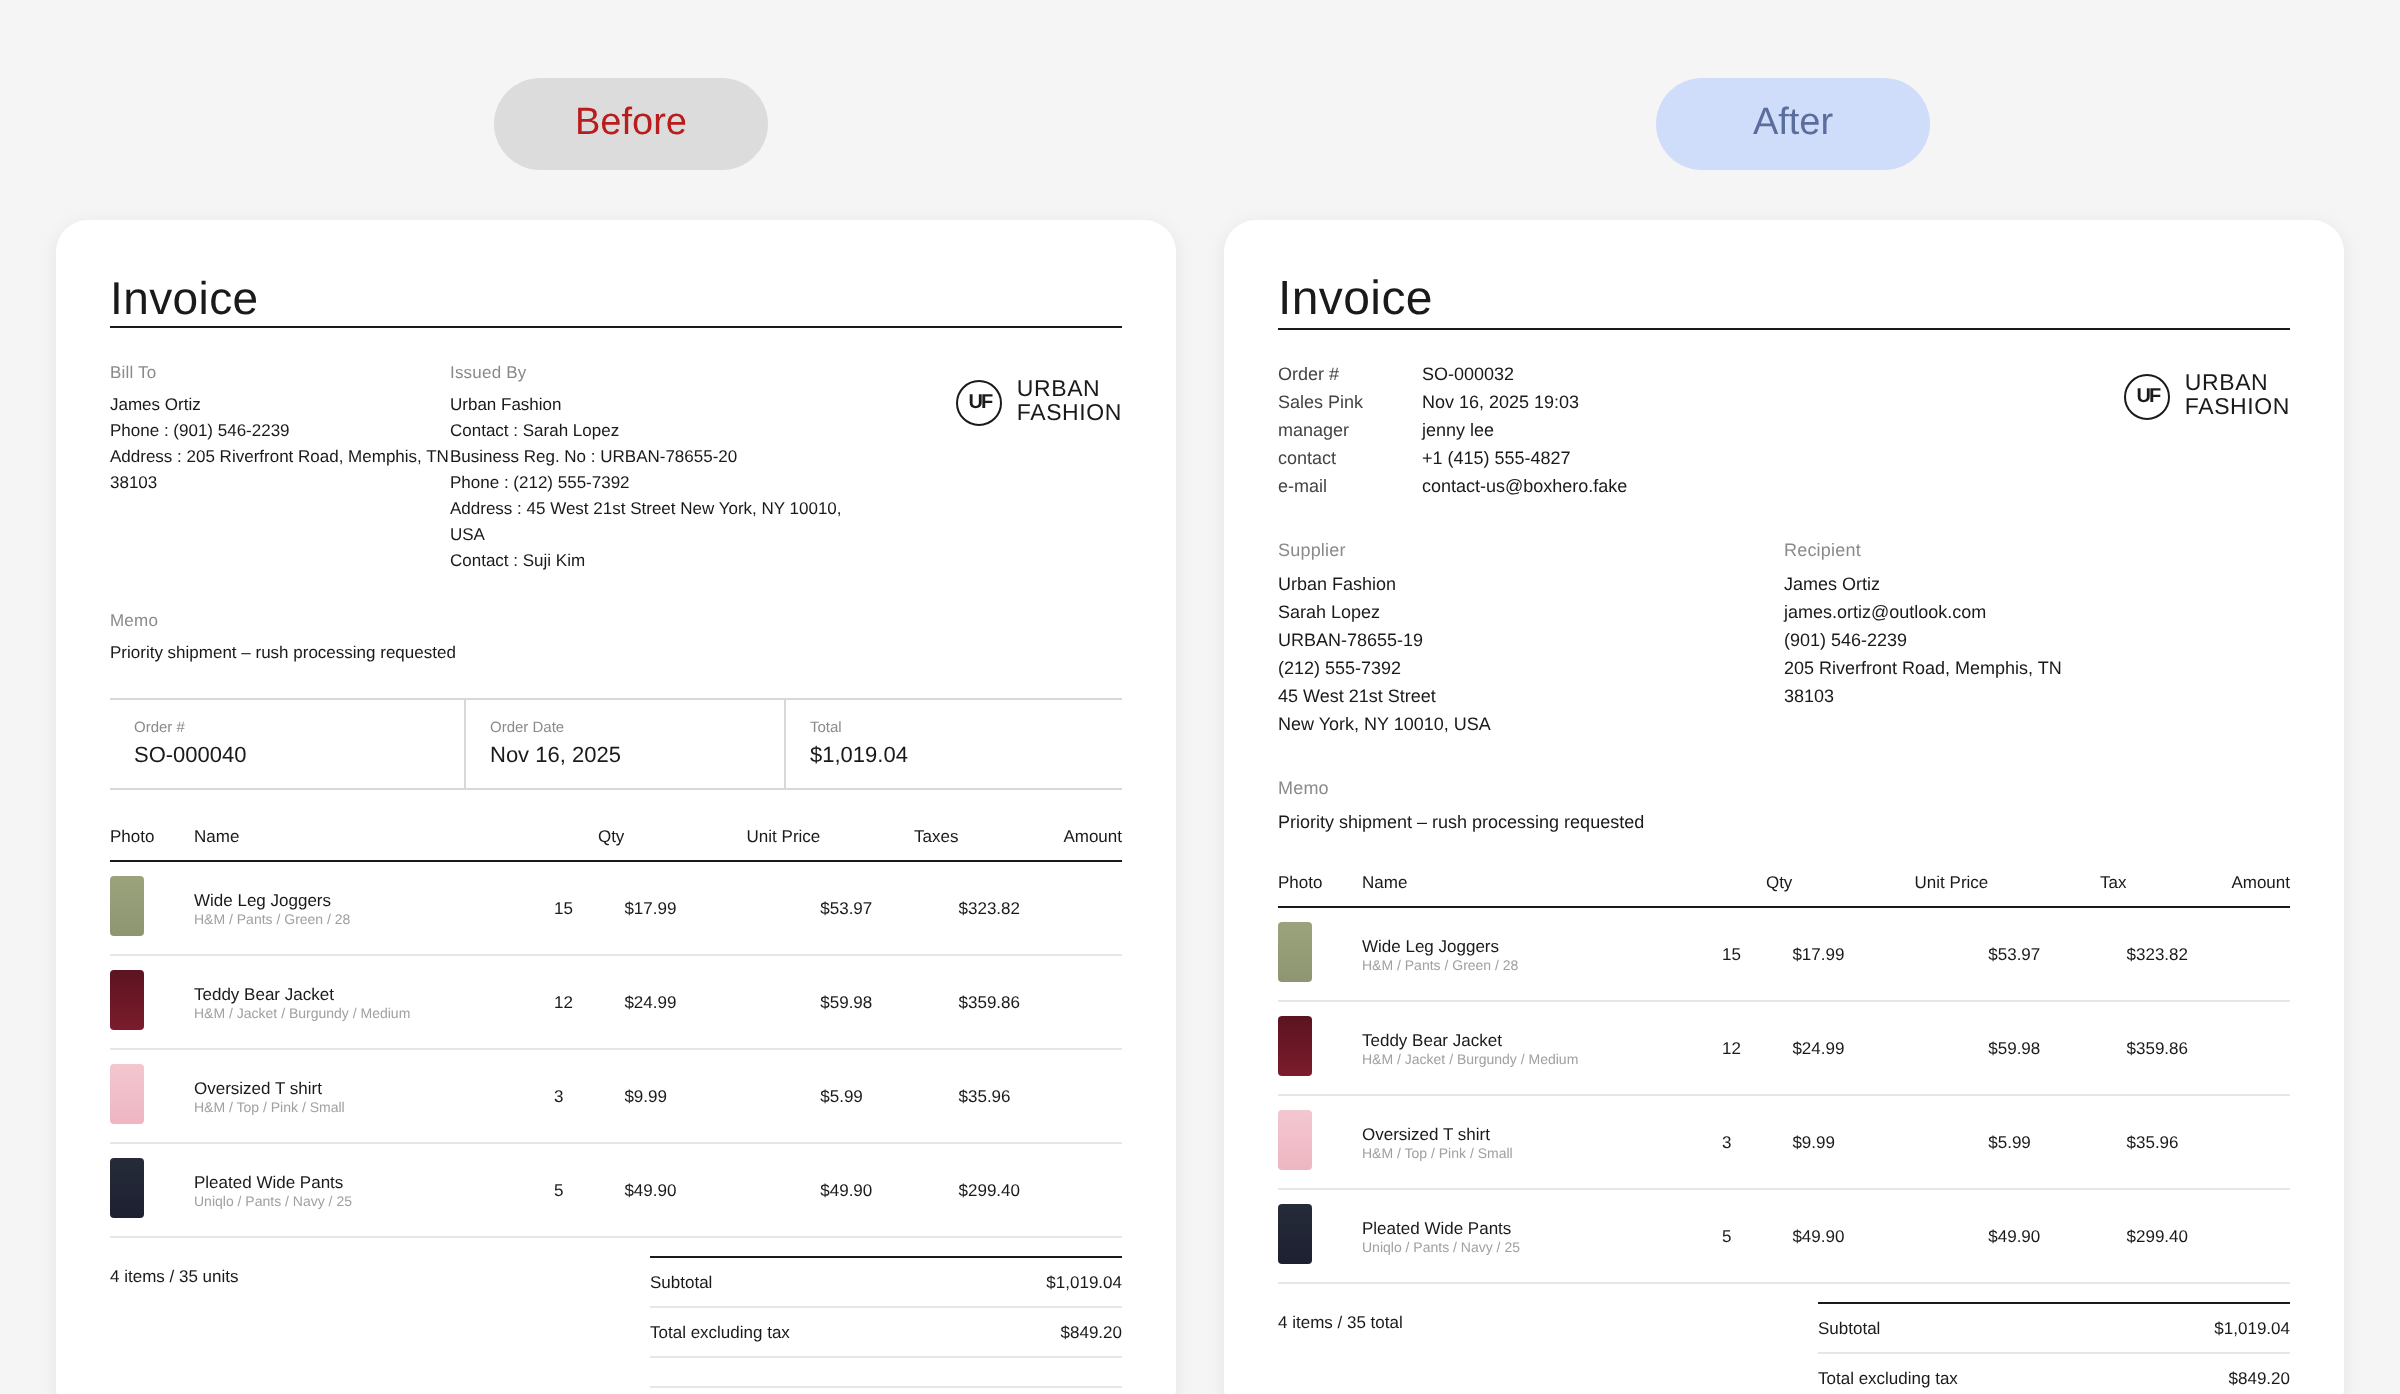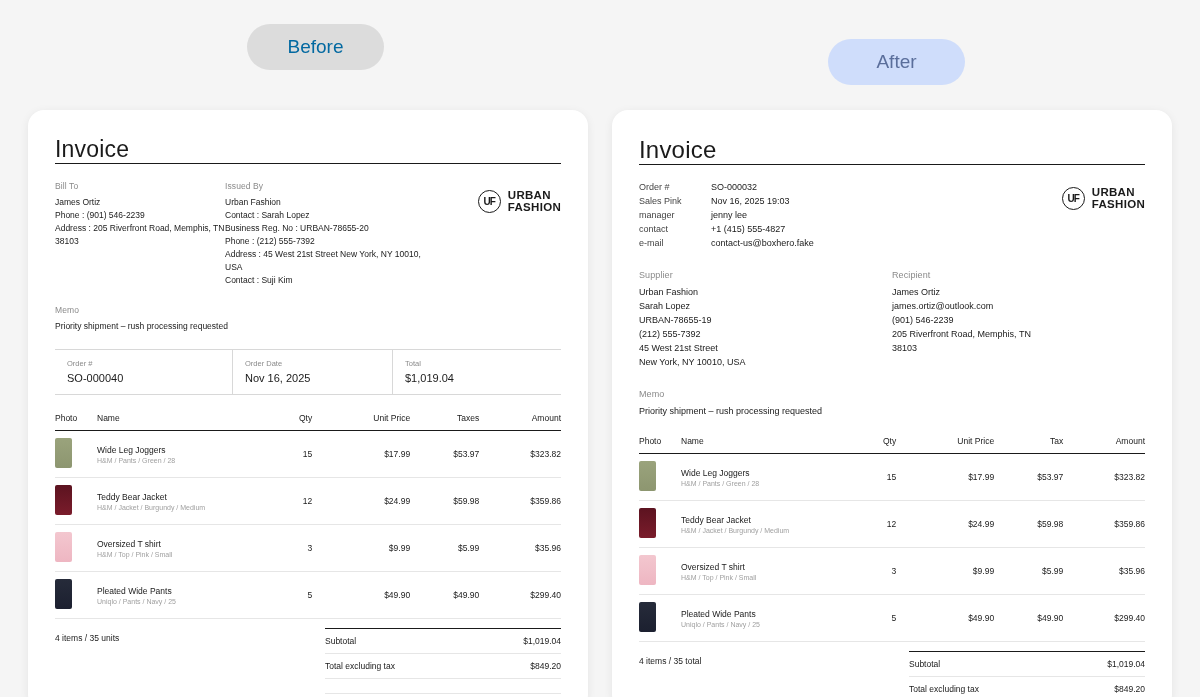--- a/index.html
+++ b/index.html
@@ -15,22 +15,22 @@
 
   
   .pill {
     position: absolute;
     height: 46px;
     border-radius: 23px;
     display: flex; align-items: center; justify-content: center;
     font-size: 19px;
   }
   .pill-before {
-    left: 247px; top: 24px; width: 137px;
-    background: #dcdcdc; color: #0369a1;
+    left: 247px; top: 39px; width: 137px;
+    background: #dcdcdc; color: #b91c1c;
   }
   .pill-after {
     left: 828px; top: 39px; width: 137px;
     background: #cfddfb; color: #5a6e9b;
   }
 
   
   .card {
     position: absolute;
     background: #ffffff;
@@ -66,21 +66,21 @@
   .logo-wrap {
     position: absolute; right: 0; top: 8px;
     display: flex; align-items: center; gap: 7px;
   }
   .logo-circle {
     width: 23px; height: 23px; border-radius: 50%;
     border: 1.4px solid #1a1a1a;
     display: flex; align-items: center; justify-content: center;
     font-size: 10px; font-weight: 700; letter-spacing: -1px;
   }
-  .logo-text { font-size: 11.5px; font-weight: 700; line-height: 12px; letter-spacing: .3px;}
+  .logo-text { font-size: 11.5px; font-weight: 400; line-height: 12px; letter-spacing: .3px;}
 
   
   .memo-b { margin-top: 18px; }
   .memo-a { margin-top: 20px; }
 
   
   .summary {
     display: flex;
     margin-top: 16px;
     border-top: 1px solid #d8d8d8;
@@ -112,21 +112,21 @@
     text-align: right; padding: 0 0 7px 0;
     border-bottom: 1px solid #1a1a1a;
   }
   thead th.l { text-align: left; }
   .th-photo { width: 42px; }
   .th-name  { width: 180px; }
   tbody td {
     padding: 7px 0 7px 0;
     border-bottom: 1px solid #e6e6e6;
     font-size: 8.5px;
-    text-align: right;
+    text-align: left;
     vertical-align: middle;
   }
   tbody td.l { text-align: left; }
   .pname { font-size: 8.5px; color: #1a1a1a; margin-bottom: 2px;}
   .pmeta { font-size: 7px; color: #a0a0a0; }
   .thumb {
     width: 17px; height: 30px; border-radius: 2px;
     display: inline-block;
   }
   .t1 { background: linear-gradient(180deg,#9aa37c 0%, #8d9670 100%); }

